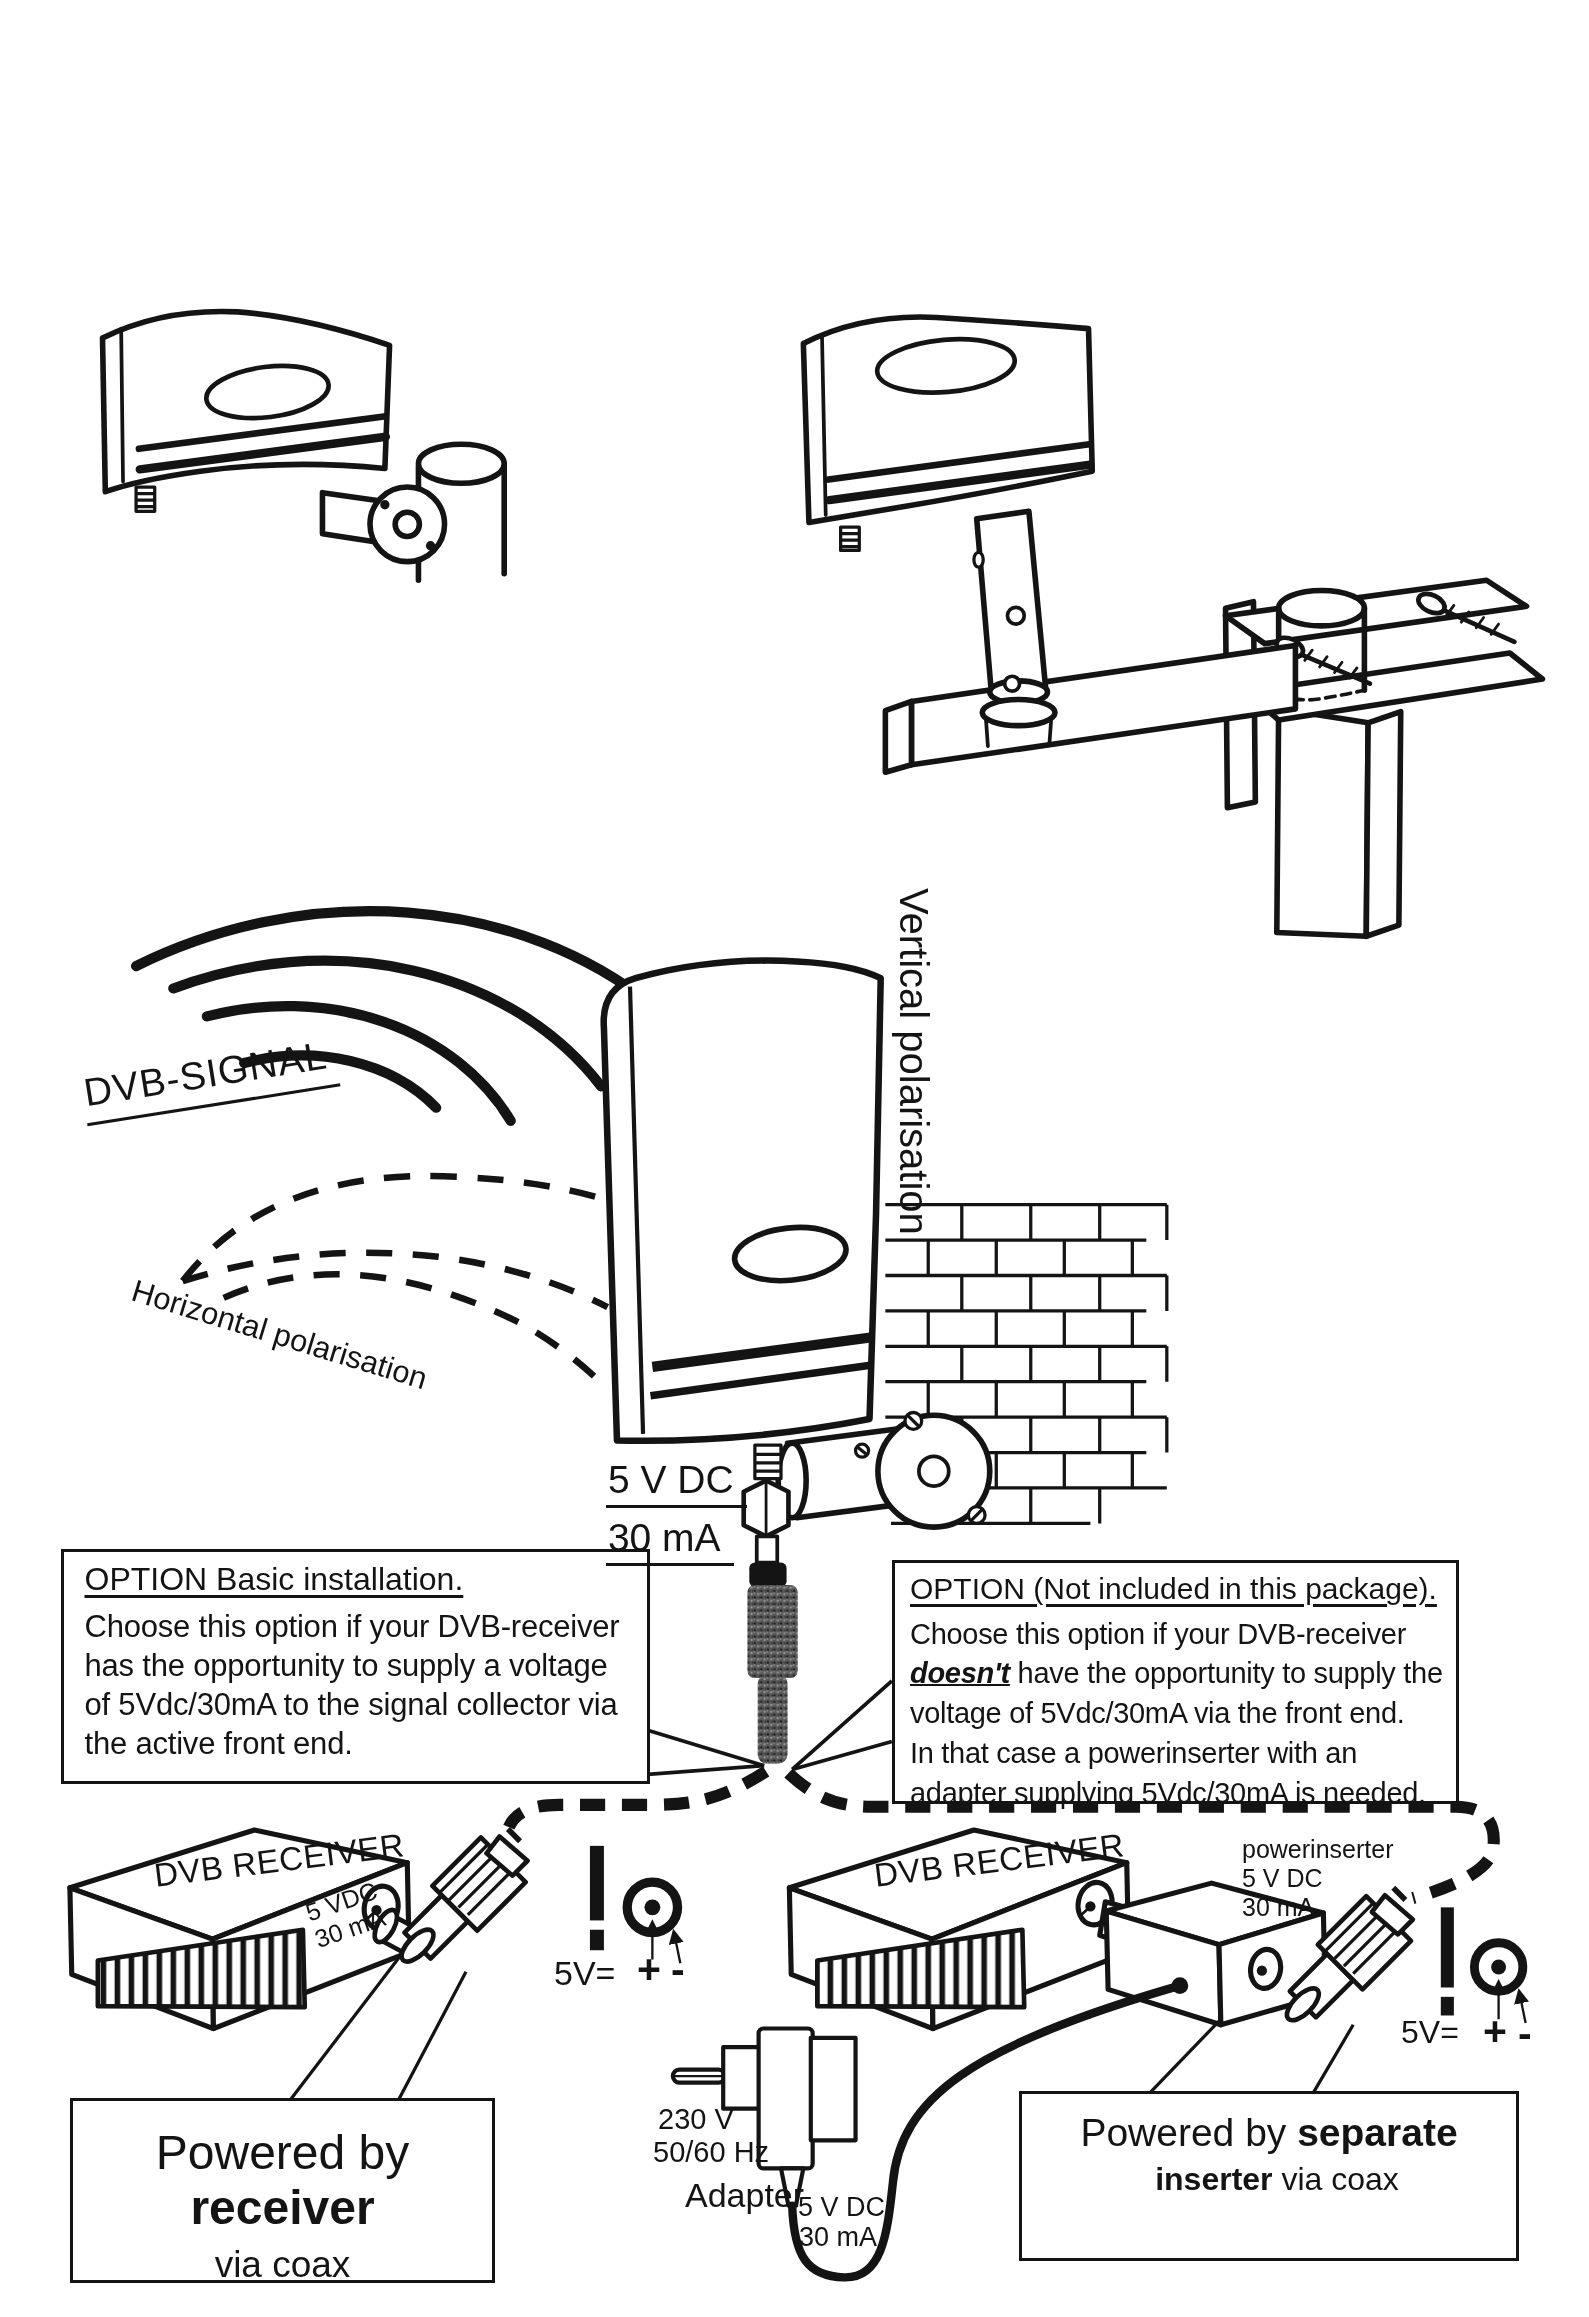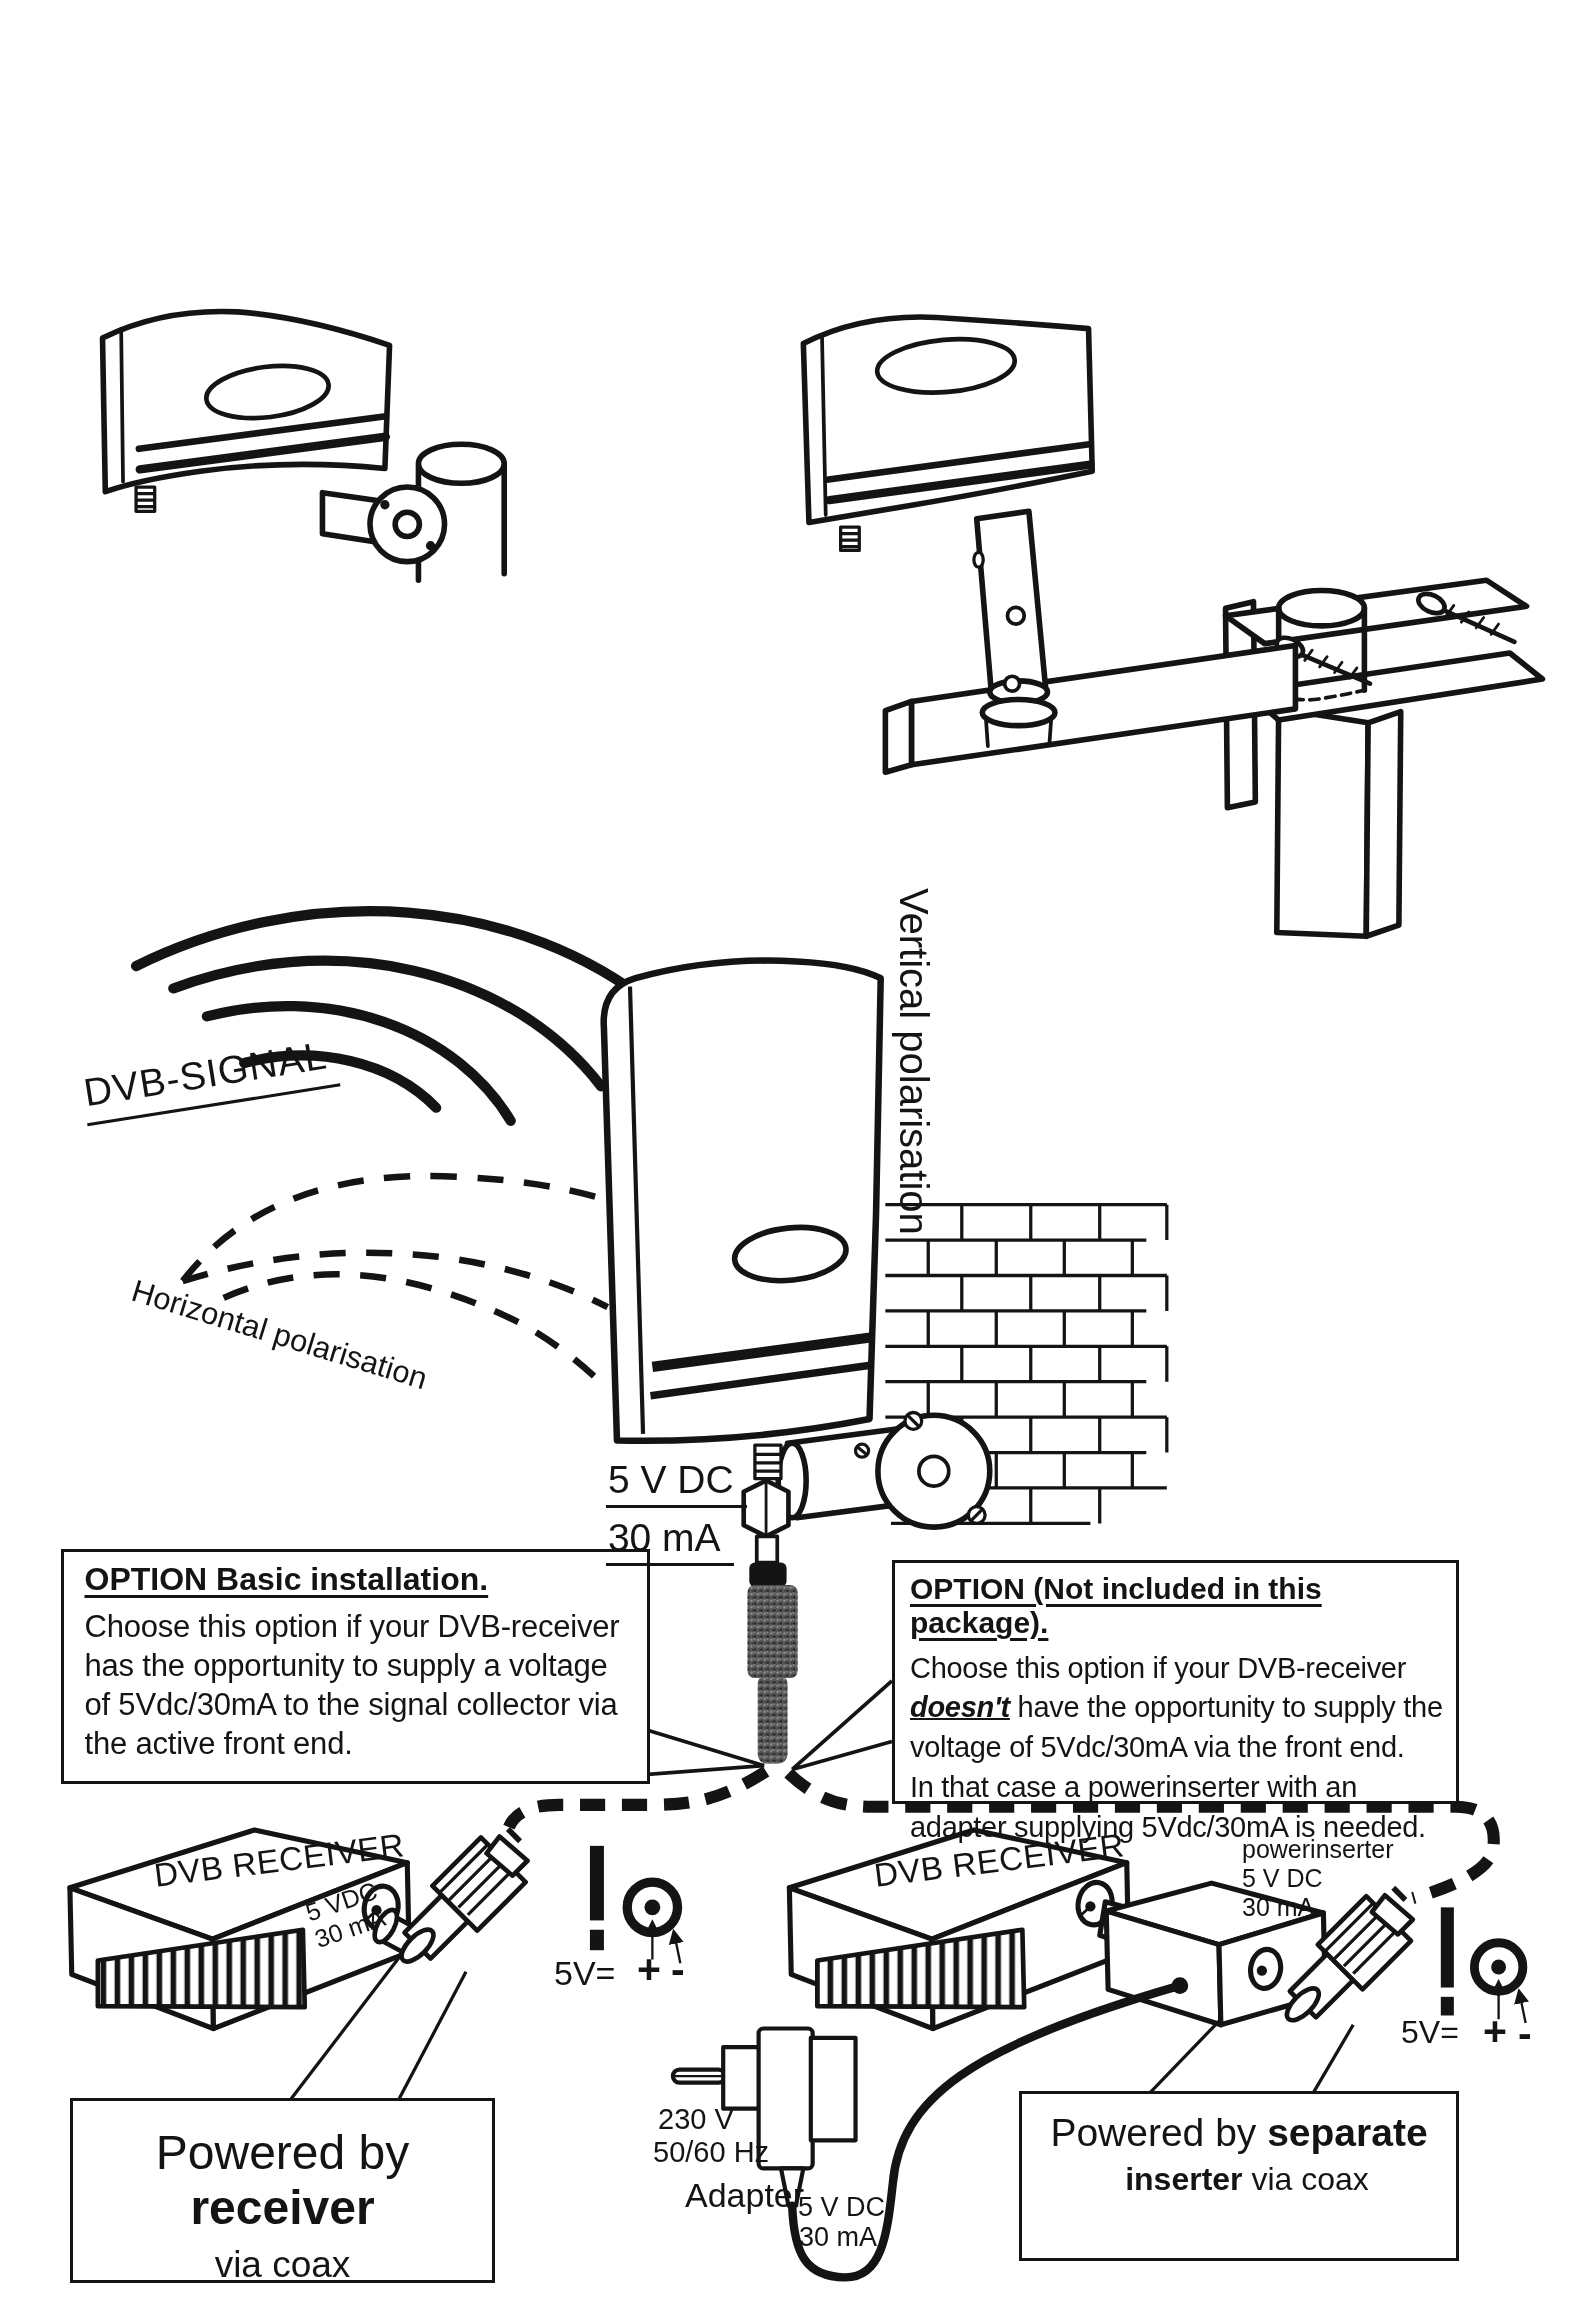--- a/index.html
+++ b/index.html
@@ -20,21 +20,21 @@
   .horiz-label { left:138px; top:1273px; font-size:31px; transform:rotate(17deg); transform-origin:0 0; }
 
   .supply { left:606px; top:1458px; z-index:2; }
   .supply .line { display:block; font-size:39px; border-bottom:3.7px solid #141414; padding:0 13px 2.8px 1.9px; margin-bottom:8.4px; width:max-content; }
 
   .optbox {
     position:absolute; z-index:1; background:#fff; border:3.7px solid #141414; box-sizing:border-box;
   }
   .optbox-left { left:61px; top:1549px; width:589px; height:235px; padding:9.3px 9.3px 0 20.5px; }
   .optbox-right { left:892px; top:1560px; width:567px; height:244px; padding:9.3px 7.5px 0 15px; }
-  .opt-title { font-weight:bold; text-decoration:underline; text-decoration-thickness:2.8px; text-underline-offset:4.7px; margin-bottom:8.4px; }
+  .opt-title { font-weight:normal; text-decoration:underline; text-decoration-thickness:2.8px; text-underline-offset:4.7px; margin-bottom:8.4px; }
   .optbox-left .opt-title { font-size:32px; }
   .optbox-right .opt-title { font-size:30px; }
   .optbox-left .opt-body { font-size:31px; line-height:1.26; letter-spacing:-0.2px; max-width:559px; }
   .optbox-right .opt-body { font-size:29px; line-height:1.37; letter-spacing:-0.3px; }
   .opt-body p { margin:0; }
   .u-bi { font-weight:bold; font-style:italic; text-decoration:underline; text-decoration-thickness:2.3px; }
 
   .rx-title { font-size:33px; transform:rotate(-7deg); transform-origin:0 0; letter-spacing:0.5px; }
   .rx-title-left { left:152px; top:1857px; }
   .rx-title-right { left:872px; top:1857px; }
@@ -51,21 +51,21 @@
   .pm-plus-left { left:637px; top:1946px; }
   .pm-minus-left { left:671px; top:1946px; }
   .pm-plus-right { left:1483px; top:2008px; }
   .pm-minus-right { left:1518px; top:2010px; }
 
   .callout {
     position:absolute; z-index:1; background:#fff; border:3.7px solid #141414; box-sizing:border-box;
     text-align:center;
   }
   .callout-left { left:70px; top:2098px; width:425px; height:185px; padding-top:24px; }
-  .callout-right { left:1019px; top:2091px; width:440px; height:170px; padding-top:17px; }
+  .callout-right { left:1019px; top:2091px; width:500px; height:170px; padding-top:17px; }
   .callout .l1 { font-size:48px; }
   .callout-right .l1 { font-size:39px; }
   .callout .l2 { font-size:37px; margin-top:9.3px; }
   .callout-right .l2 { font-size:32px; margin-top:5.6px;margin-left:16px; }
   .callout b { font-weight:bold; }
 
   .ad-label { font-size:29px; }
   .ad-volt { left:658px; top:2103px; }
   .ad-freq { left:653px; top:2136px;text-align:center; }
   .ad-name { left:640px; top:2176px; font-size:34px;margin-left:45px; }

